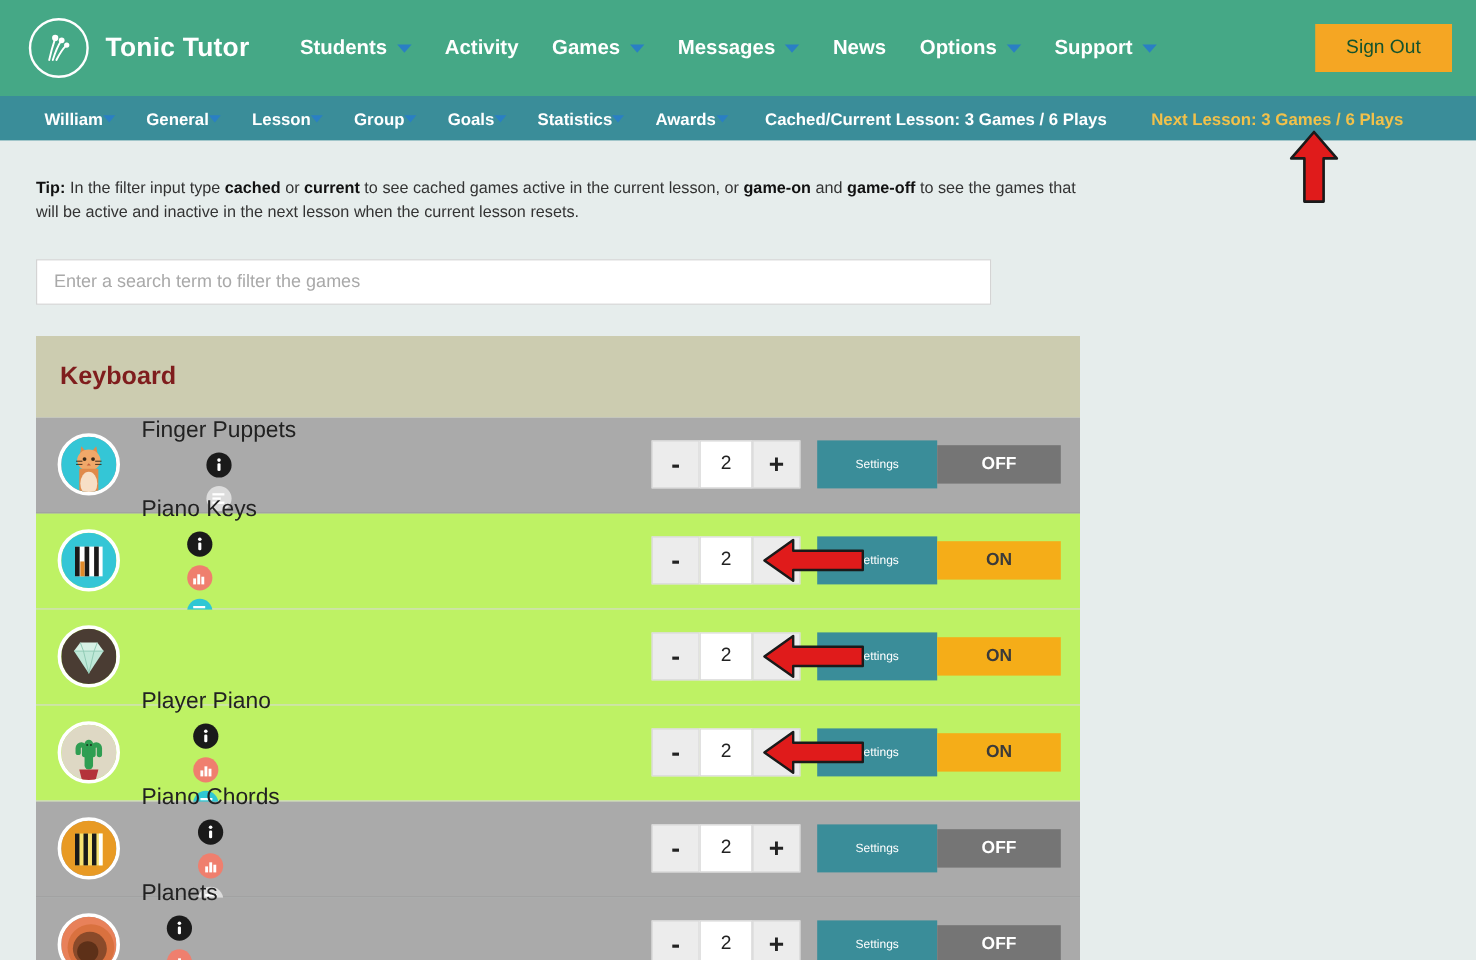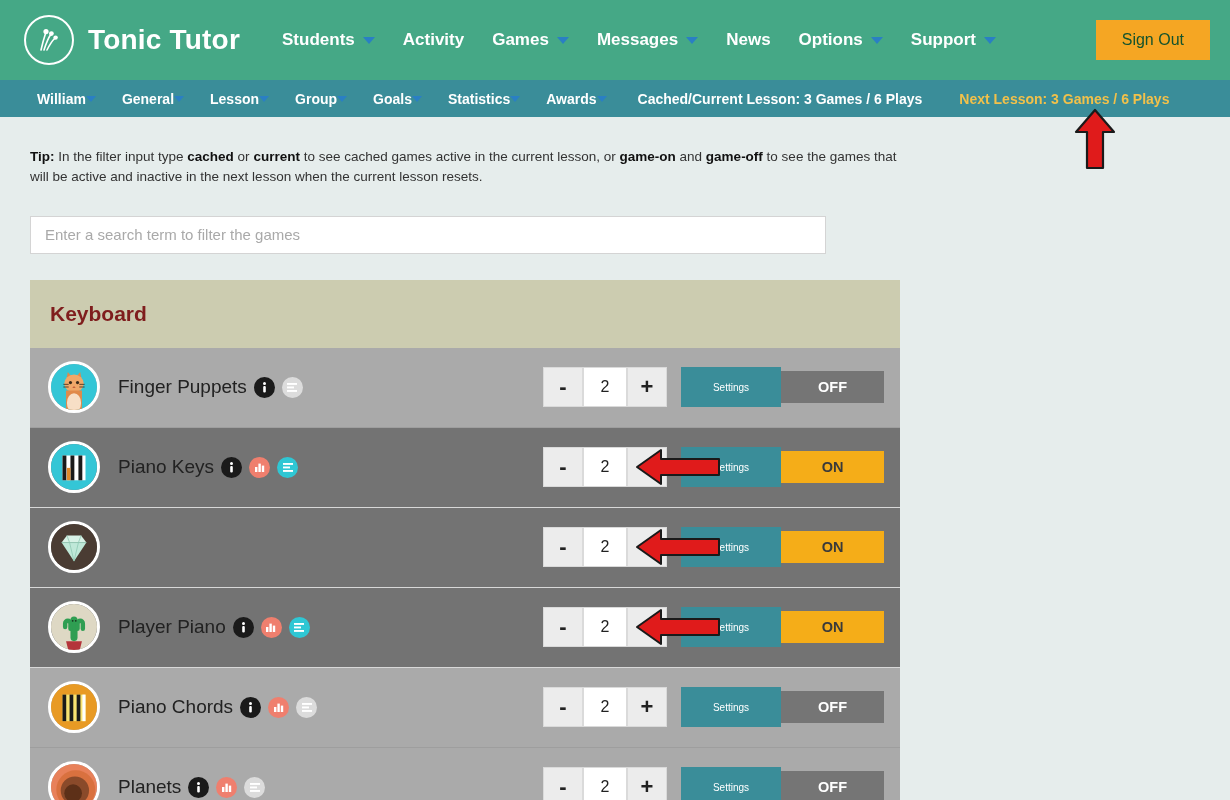--- a/index.html
+++ b/index.html
@@ -21,21 +21,21 @@
     padding: 0 20px 0 24px;
     position: relative;
   }
   .brand { display: flex; align-items: center; gap: 14px; margin-right: 28px; }
   .logo-circle {
     width: 50px; height: 50px; border-radius: 50%;
     border: 2px solid #ffffff;
     display: flex; align-items: center; justify-content: center;
   }
   .brand-name {
-    color: #ffffff; font-size: 28px; font-weight: bold; letter-spacing: .2px;
+    color: #ffffff; font-size: 22px; font-weight: bold; letter-spacing: .2px;
     white-space: nowrap;
   }
   .topmenu { display: flex; align-items: center; gap: 0px; }
   .topmenu-item {
     color: #ffffff; font-size: 17px; font-weight: bold;
     padding: 8px 14px; display: flex; align-items: center; gap: 8px;
     cursor: pointer; white-space: nowrap;
   }
   .caret-down {
     width: 0; height: 0;
@@ -97,34 +97,34 @@
   .panel-header {
     background: #ccccb0;
     padding: 22px 20px;
     font-size: 21px; font-weight: bold; color: #7f1d1d;
   }
   .game-row {
     display: flex; align-items: center;
     height: 80px;
     padding: 0 16px 0 18px;
     border-bottom: 1px solid #d8d8d8;
-    background: #737373;
+    background: #bef264;
     position: relative;
   }
   .game-row.off { background: #aaaaaa; border-bottom: 1px solid #9e9e9e; }
 
   .avatar {
     width: 52px; height: 52px; border-radius: 50%;
     border: 3px solid #ffffff;
     overflow: hidden; flex: 0 0 auto;
     display: flex; align-items: center; justify-content: center;
   }
   .game-label {
     margin-left: 18px;
-    display: flex; align-items: center; gap: 7px;
+    display: flex; align-items: center; gap: 7px; flex-direction: column;
   }
   .game-name { font-size: 19px; color: #222; white-space: nowrap; }
   .badge {
     width: 21px; height: 21px; border-radius: 50%;
     display: inline-flex; align-items: center; justify-content: center;
     flex: 0 0 auto;
   }
   .badge.info { background: #1a1a1a; }
   .badge.stats { background: #ef7f6e; }
   .badge.list { background: #2fc7d4; }

